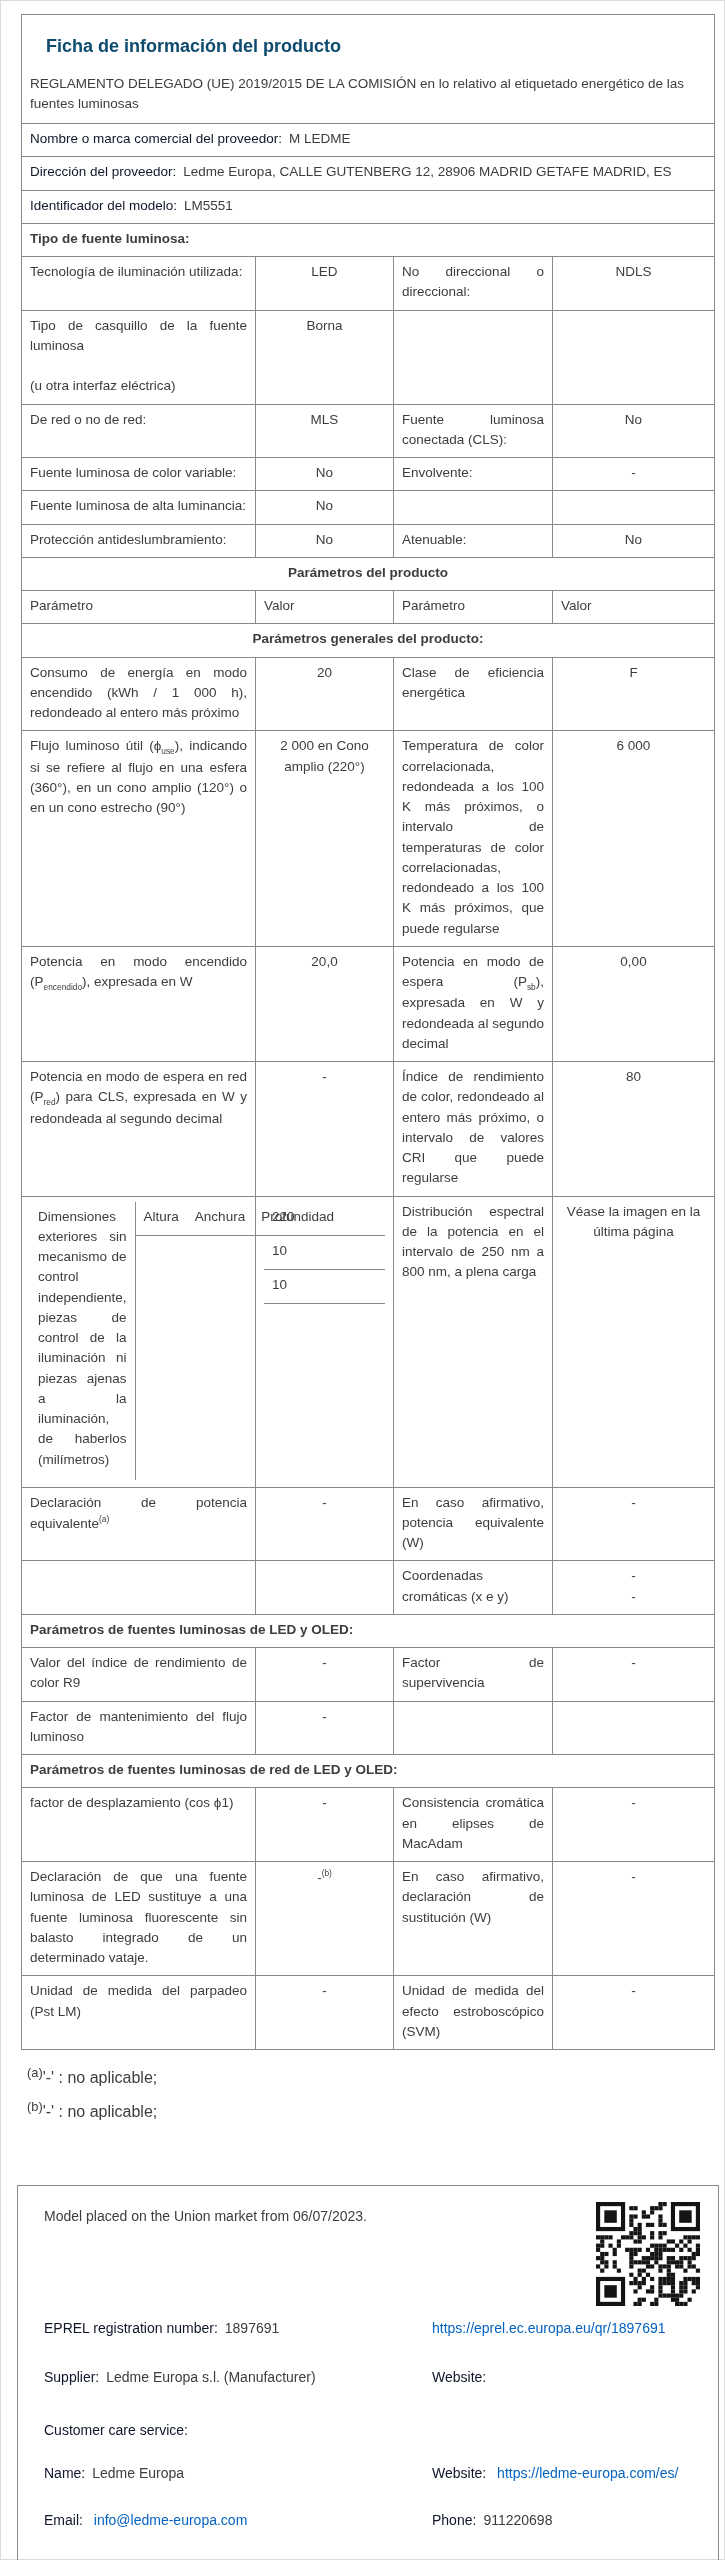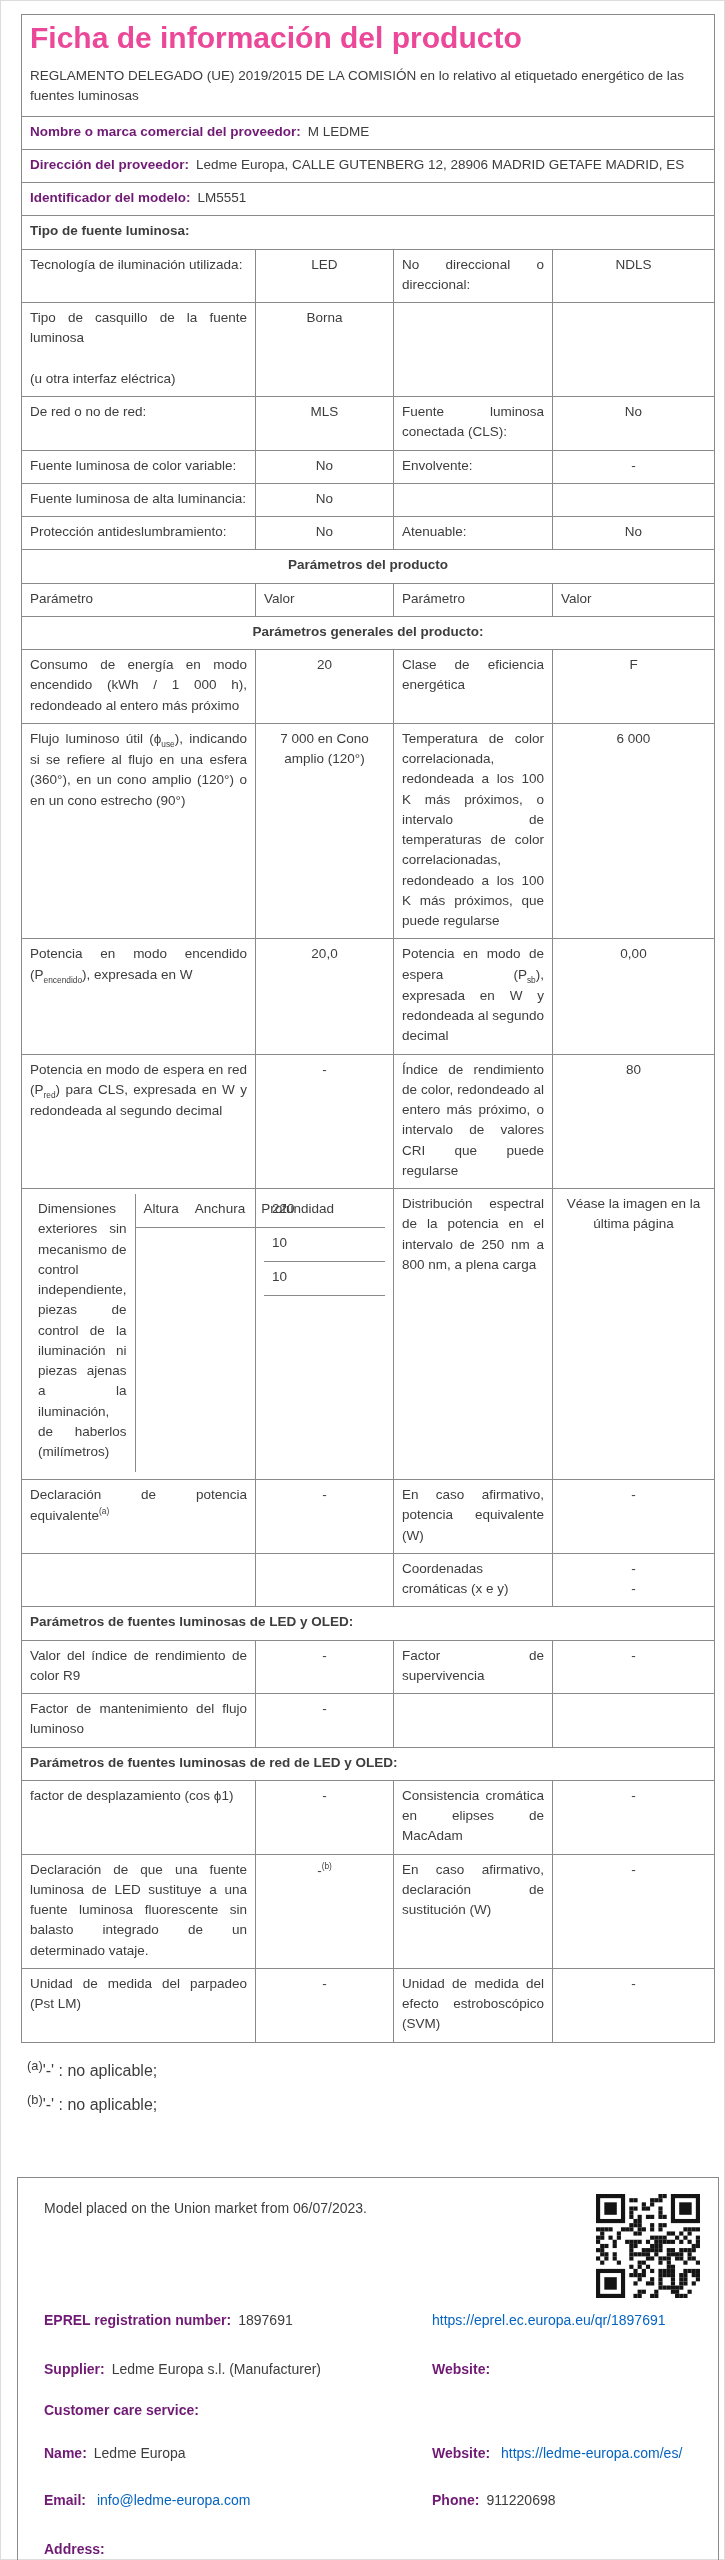--- a/index.html
+++ b/index.html
@@ -5,23 +5,23 @@
   html,body{margin:0;padding:0;background:#fff;}
   .page{
     position:relative;width:725px;height:2560px;box-sizing:border-box;
     background:#fff;border:1px solid #dcdcdc;
     font-family:"Liberation Sans", sans-serif;color:#3d3d3d;
   }
   
   table.main{border-collapse:collapse;table-layout:fixed;width:693px;margin:13px 0 0 20px;border:1px solid #6e6e6e;}
   table.main td{border:1px solid #8a8a8a;vertical-align:top;padding:5px 8px 7px 8px;font-size:13.5px;line-height:1.5;color:#3d3d3d;word-wrap:break-word;}
   td.titlecell{padding:8px 14px 12px 14px;}
-  .doc-title{margin:0;font-size:30px;font-weight:bold;color:#ec4899;line-height:1.2;}
+  .doc-title{margin:16px;font-size:18px;font-weight:bold;color:#0c4a6e;line-height:1.2;}
   .doc-sub{margin:10px 0 2px 0;font-size:13.5px;color:#3d3d3d;}
-  .lbl{font-weight:bold;color:#701a75;}
+  .lbl{font-weight:normal;color:#0f172a;}
   .val-inline{margin-left:7px;}
   td.p{text-align:justify;}
   td.v{text-align:center;}
   td.sechead{font-weight:bold;color:#1f1f1f;}
   td.center{text-align:center;}
   sub{font-size:0.62em;}
   sup{font-size:0.62em;}
   
   td.dims-c1,td.dims-c2{padding:0;}
   .dims-wrap{display:flex;align-items:stretch;min-height:278px;}
@@ -32,21 +32,21 @@
   .dims-valrow{height:34px;box-sizing:border-box;border-bottom:1px solid #8a8a8a;padding:5px 8px;text-align:left;}
   .dims-fill{flex:1;}
   
   .footnotes{margin:10px 0 0 26px;font-size:16px;line-height:2.0;color:#3d3d3d;}
   .footnotes sup{font-size:0.8em;}
   
   .market-box{box-sizing:border-box;width:702px;margin:56px 0 0 16px;border:1px solid #8a8a8a;padding:14px 18px 20px 26px;font-size:14px;line-height:1.5;}
   .mgrid{display:grid;grid-template-columns:1fr 268px;}
   .mcell{min-height:10px;}
   .qr-wrap{justify-self:end;padding-top:2px;}
-  .mt6{margin-top:6px;} .mt20{margin-top:20px;} .mt22{margin-top:22px;} .mt24{margin-top:28px;} .mt26{margin-top:26px;}
+  .mt6{margin-top:6px;} .mt20{margin-top:32px;} .mt22{margin-top:22px;} .mt24{margin-top:28px;} .mt26{margin-top:26px;}
   a.lnk{color:#0563c1;overflow-wrap:anywhere;cursor:pointer;}
   .addr-line{line-height:1.55;}
 </style>
 </head>
 <body>
 
 <div class="page">
 
   <table class="main">
     <colgroup>
@@ -134,21 +134,21 @@
     </tr>
 
     <tr>
       <td class="p">Consumo de energía en modo encendido (kWh / 1 000 h), redondeado al entero más próximo</td>
       <td class="v">20</td>
       <td class="p">Clase de eficiencia energética</td>
       <td class="v">F</td>
     </tr>
     <tr>
       <td class="p">Flujo luminoso útil (ϕ<sub>use</sub>), indicando si se refiere al flujo en una esfera (360°), en un cono amplio (120°) o en un cono estrecho (90°)</td>
-      <td class="v">7 000 en Cono amplio (120°)</td>
+      <td class="v">2 000 en Cono amplio (220°)</td>
       <td class="p">Temperatura de color correlacionada, redondeada a los 100 K más próximos, o intervalo de temperaturas de color correlacionadas, redondeado a los 100 K más próximos, que puede regularse</td>
       <td class="v">6 000</td>
     </tr>
     <tr>
       <td class="p">Potencia en modo encendido (P<sub>encendido</sub>), expresada en W</td>
       <td class="v">20,0</td>
       <td class="p">Potencia en modo de espera (P<sub>sb</sub>), expresada en W y redondeada al segundo decimal</td>
       <td class="v">0,00</td>
     </tr>
     <tr>

